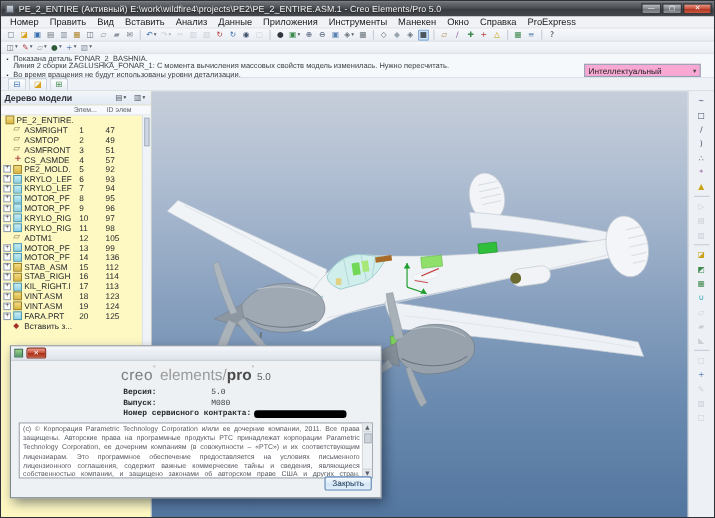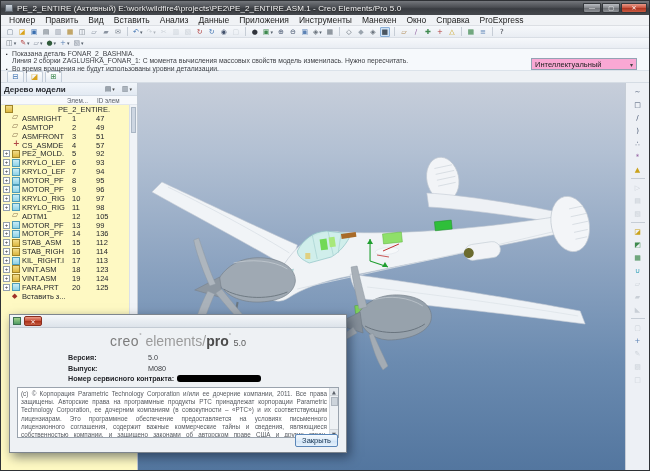--- a/index.html
+++ b/index.html
@@ -45,21 +45,21 @@
   .treetitle{height:13px;background:linear-gradient(#f2f6fb,#e2e9f2);border-bottom:1px solid #d2dae4;
     display:flex;align-items:center;padding:0 3px;font-size:8px;font-weight:bold;color:#2a2d33;}
   .treetitle .combo{margin-left:auto;display:inline-flex;align-items:center;border:1px solid transparent;padding:0 1px;}
   .treetitle .combo + .combo{margin-left:3px;}
   .treetitle .cg{font-size:7px;color:#55606c;font-weight:normal;font-family:"DejaVu Sans",sans-serif;}
   .treetitle .caret{font-size:5px;color:#444;margin-left:1px;font-weight:normal;}
   .treecols{height:9px;border-bottom:1px solid #e2e7ee;font-size:6.3px;color:#5c626b;position:relative;background:#f7f9fc;}
   .treecols .c1{position:absolute;left:66px;top:1px;} .treecols .c2{position:absolute;left:96px;top:1px;}
   .treebody{font-size:7.5px;color:#1e2126;}
   .trow{display:flex;align-items:center;height:8.9px;white-space:nowrap;padding-left:2px;}
-  .trow.root{padding-left:3px;gap:43px;}
+  .trow.root{padding-left:3px;}
   .texp{width:7px;height:7px;border:1px solid #94a0ae;background:#fff;font-size:6px;line-height:5px;text-align:center;color:#333;
     margin-right:1px;flex:none;}
   .texp.none{border-color:transparent;background:transparent;}
   .ticon{width:8px;height:8px;flex:none;margin:0 2px 0 1px;font-family:"DejaVu Sans",sans-serif;position:relative;}
   .ticon.asm{background:linear-gradient(#f2dc87,#dcb73e);border:1px solid #a08428;}
   .ticon.prt{background:linear-gradient(#c8ecf6,#8ed2e6);border:1px solid #4e9cb8;}
   .ticon.datum::before{content:"▱";color:#8a7450;font-size:8px;line-height:8px;position:absolute;top:-1px;}
   .ticon.csys::before{content:"+";color:#b04848;font-weight:bold;font-size:8px;line-height:8px;position:absolute;left:1px;top:-1px;}
   .ticon.insert::before{content:"◆";color:#a03028;font-size:7px;line-height:8px;position:absolute;}
   .tname{width:50px;overflow:hidden;flex:none;}
@@ -82,21 +82,21 @@
   .dicon{width:8px;height:8px;background:linear-gradient(#9fd08a,#4f9c64);border:1px solid #3c7050;margin-right:3px;}
   .dtext{font-size:7.8px;color:#1d1f24;flex:1;}
   .dclose{width:18px;height:10px;border:1px solid #8a2d1e;border-radius:2px;background:linear-gradient(#eb9c8b,#c44c35 50%,#a93017 52%,#c65a40);
     color:#fff;font-size:6px;line-height:9px;text-align:center;font-family:"DejaVu Sans",sans-serif;}
   .dlogo{text-align:center;margin:4px 0 3px;color:#6e6e6e;}
   .dlogo .l1{font-size:14px;letter-spacing:.5px;color:#7c7c7c;}
   .dlogo .sup{font-size:6px;vertical-align:top;color:#8a8a8a;}
   .dlogo .l2{font-size:14px;color:#9b9b9b;}
   .dlogo .l3{font-size:14px;font-weight:bold;color:#4c4c4c;}
   .dlogo .l4{font-size:9px;color:#5a5a5a;}
-  .dfields{padding-left:58px;}
+  .dfields{padding-left:102px;font-family:Liberation Mono, monospace;}
   .dfield{display:flex;align-items:center;font-size:7.2px;margin:1.5px 0;color:#26282c;}
   .dlabel{font-weight:bold;min-width:80px;}
   .dvalue{color:#3a3d42;}
   .redact{display:inline-block;width:84px;height:7px;background:#000;border-radius:3px;margin-left:3px;}
   .dlicense{position:relative;margin:4px 7px 0;height:51px;border:1px solid #9aa3ad;background:#fff;overflow:hidden;}
   .ltext{padding:2px 11px 2px 3px;font-size:6.3px;line-height:1.3;color:#565a60;text-align:justify;}
   .lscroll{position:absolute;right:0;top:0;bottom:0;width:9px;background:#eef1f4;border-left:1px solid #d4d9de;
     display:flex;flex-direction:column;align-items:center;font-family:"DejaVu Sans",sans-serif;}
   .sarr{font-size:5px;color:#5a6068;width:8px;height:8px;text-align:center;line-height:8px;background:#e4e8ec;border-bottom:1px solid #cfd4d9;}
   .sarr.down{margin-top:auto;border-top:1px solid #cfd4d9;border-bottom:none;}

